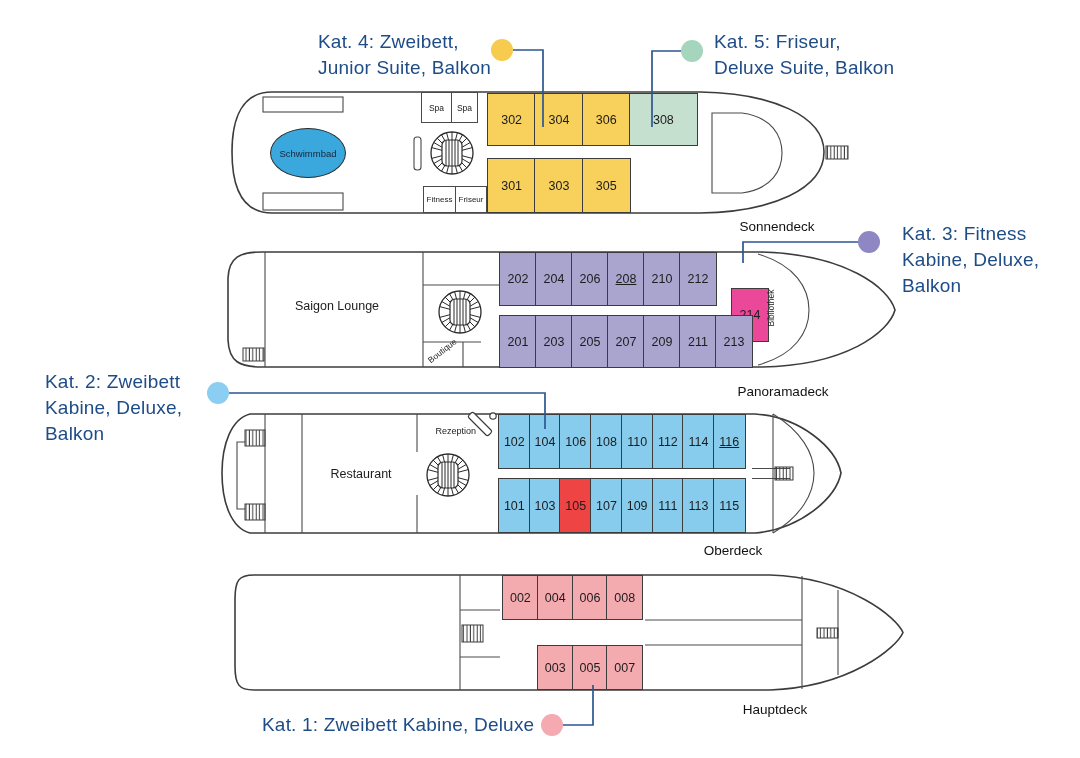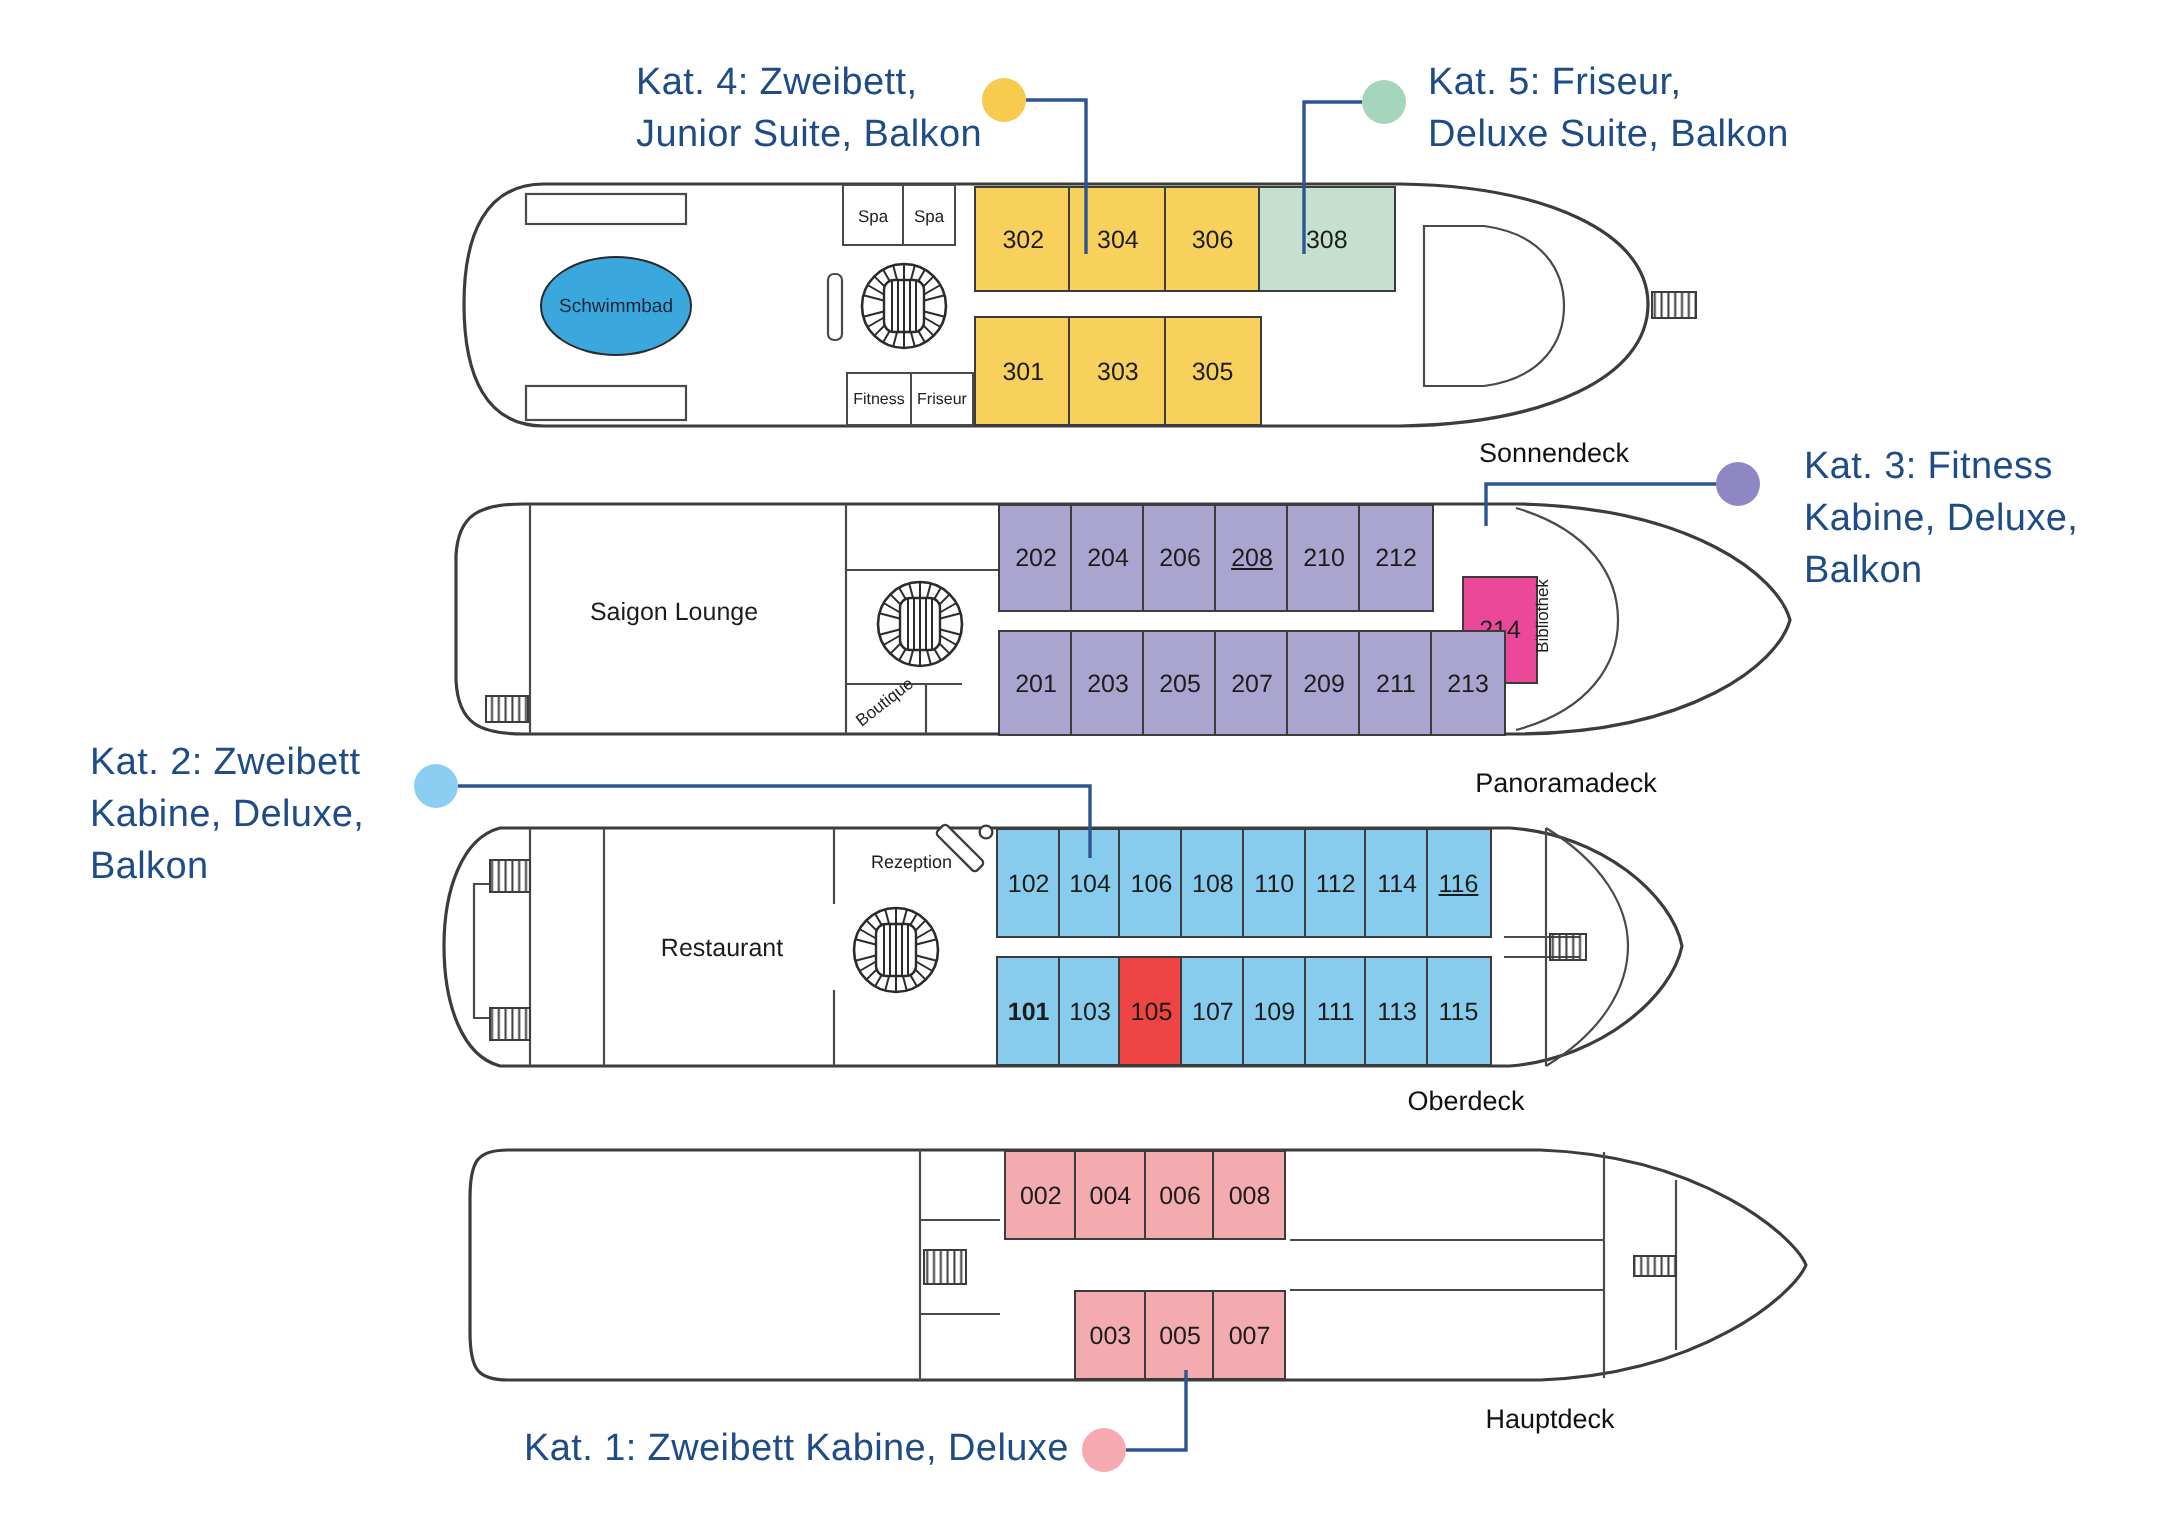--- a/index.html
+++ b/index.html
@@ -162,21 +162,21 @@
       <div class="cabin" style="left: 679px; top: 315px; width: 38px; height: 53px; background-color: rgb(169, 165, 207);">211</div>
       <div class="cabin" style="left: 715px; top: 315px; width: 38px; height: 53px; background-color: rgb(169, 165, 207);">213</div>
       <div class="cabin" style="left: 498px; top: 414px; width: 32.7px; height: 55px; background-color: rgb(135, 204, 236);">102</div>
       <div class="cabin" style="left: 528.7px; top: 414px; width: 32.7px; height: 55px; background-color: rgb(135, 204, 236);">104</div>
       <div class="cabin" style="left: 559.4px; top: 414px; width: 32.7px; height: 55px; background-color: rgb(135, 204, 236);">106</div>
       <div class="cabin" style="left: 590.1px; top: 414px; width: 32.7px; height: 55px; background-color: rgb(135, 204, 236);">108</div>
       <div class="cabin" style="left: 620.8px; top: 414px; width: 32.7px; height: 55px; background-color: rgb(135, 204, 236);">110</div>
       <div class="cabin" style="left: 651.5px; top: 414px; width: 32.7px; height: 55px; background-color: rgb(135, 204, 236);">112</div>
       <div class="cabin" style="left: 682.2px; top: 414px; width: 32.7px; height: 55px; background-color: rgb(135, 204, 236);">114</div>
       <div class="cabin" style="left: 712.9px; top: 414px; width: 32.7px; height: 55px; background-color: rgb(135, 204, 236); text-decoration: underline;">116</div>
-      <div class="cabin" style="left: 498px; top: 478px; width: 32.7px; height: 55px; background-color: rgb(135, 204, 236); font-weight: bold;">101</div>
+      <div class="cabin" style="left: 498px; top: 478px; width: 32.7px; height: 55px; background-color: rgb(135, 204, 236);">101</div>
       <div class="cabin" style="left: 528.7px; top: 478px; width: 32.7px; height: 55px; background-color: rgb(135, 204, 236);">103</div>
       <div class="cabin" style="left: 559.4px; top: 478px; width: 32.7px; height: 55px; background-color: #ef4444;">105</div>
       <div class="cabin" style="left: 590.1px; top: 478px; width: 32.7px; height: 55px; background-color: rgb(135, 204, 236);">107</div>
       <div class="cabin" style="left: 620.8px; top: 478px; width: 32.7px; height: 55px; background-color: rgb(135, 204, 236);">109</div>
       <div class="cabin" style="left: 651.5px; top: 478px; width: 32.7px; height: 55px; background-color: rgb(135, 204, 236);">111</div>
       <div class="cabin" style="left: 682.2px; top: 478px; width: 32.7px; height: 55px; background-color: rgb(135, 204, 236);">113</div>
       <div class="cabin" style="left: 712.9px; top: 478px; width: 32.7px; height: 55px; background-color: rgb(135, 204, 236);">115</div>
       <div class="cabin" style="left: 502px; top: 575px; width: 36.8px; height: 45px; background-color: rgb(244, 171, 176);">002</div>
       <div class="cabin" style="left: 536.8px; top: 575px; width: 36.8px; height: 45px; background-color: rgb(244, 171, 176);">004</div>
       <div class="cabin" style="left: 571.6px; top: 575px; width: 36.8px; height: 45px; background-color: rgb(244, 171, 176);">006</div>

